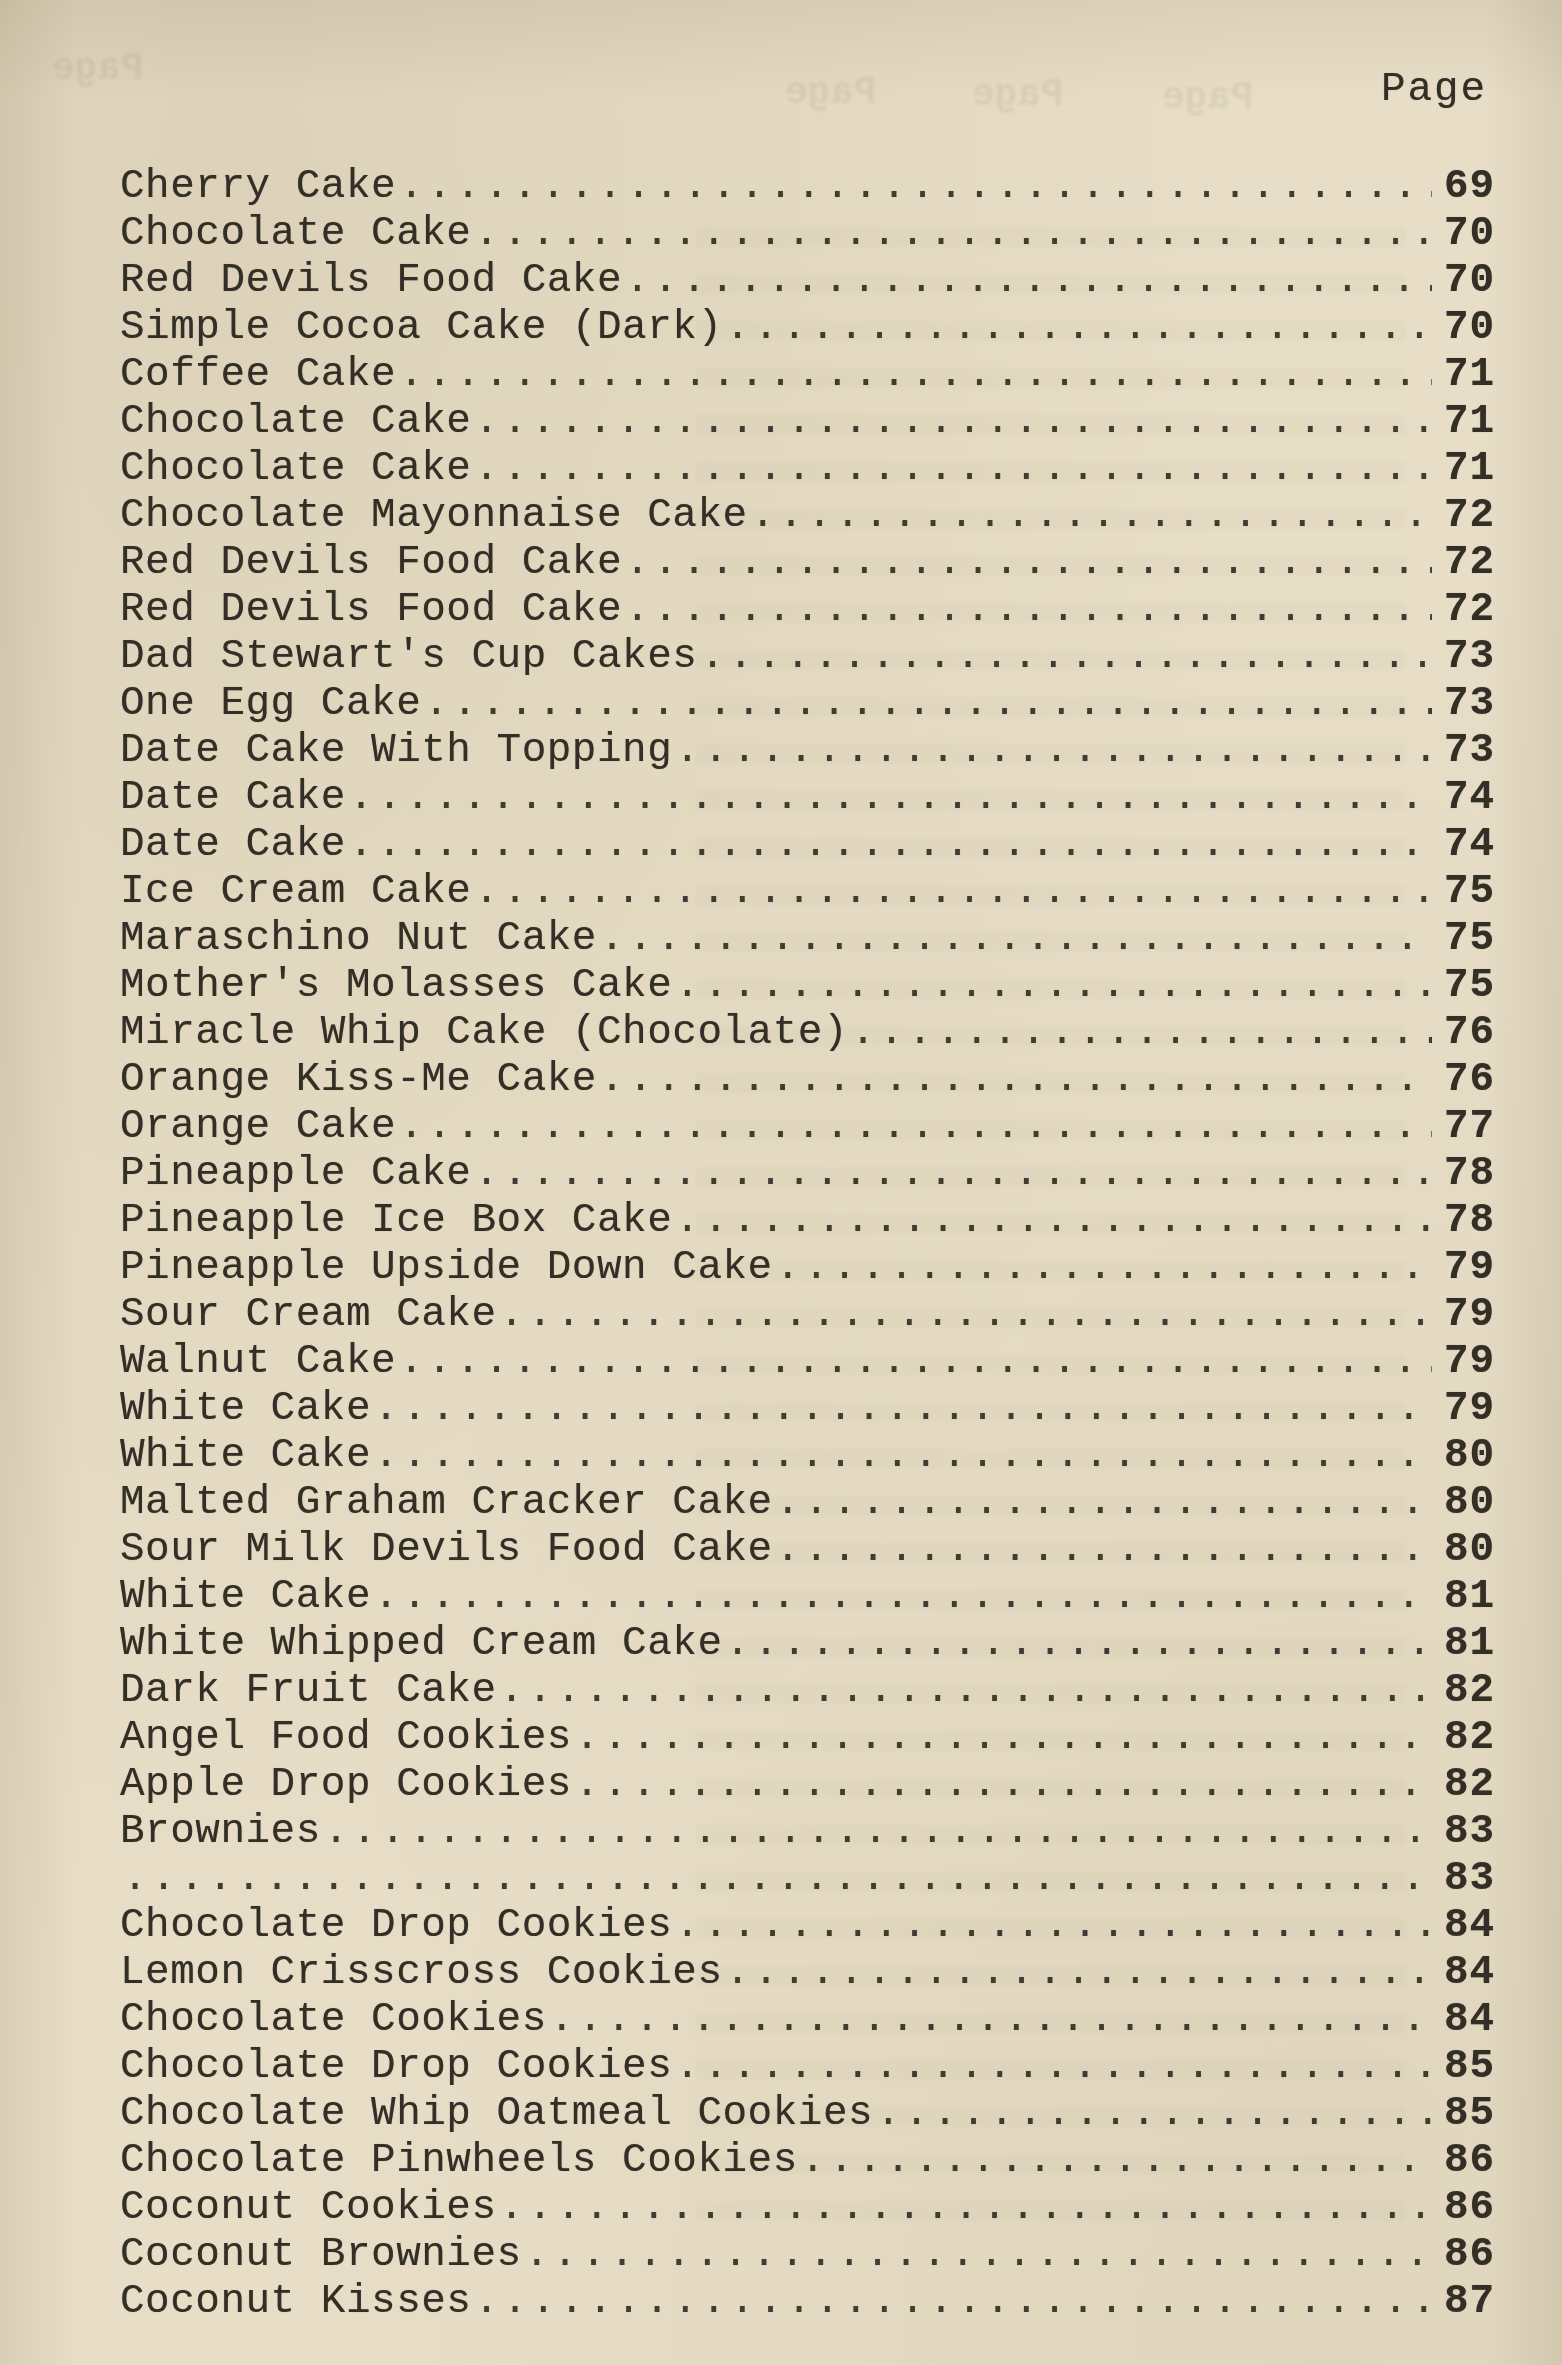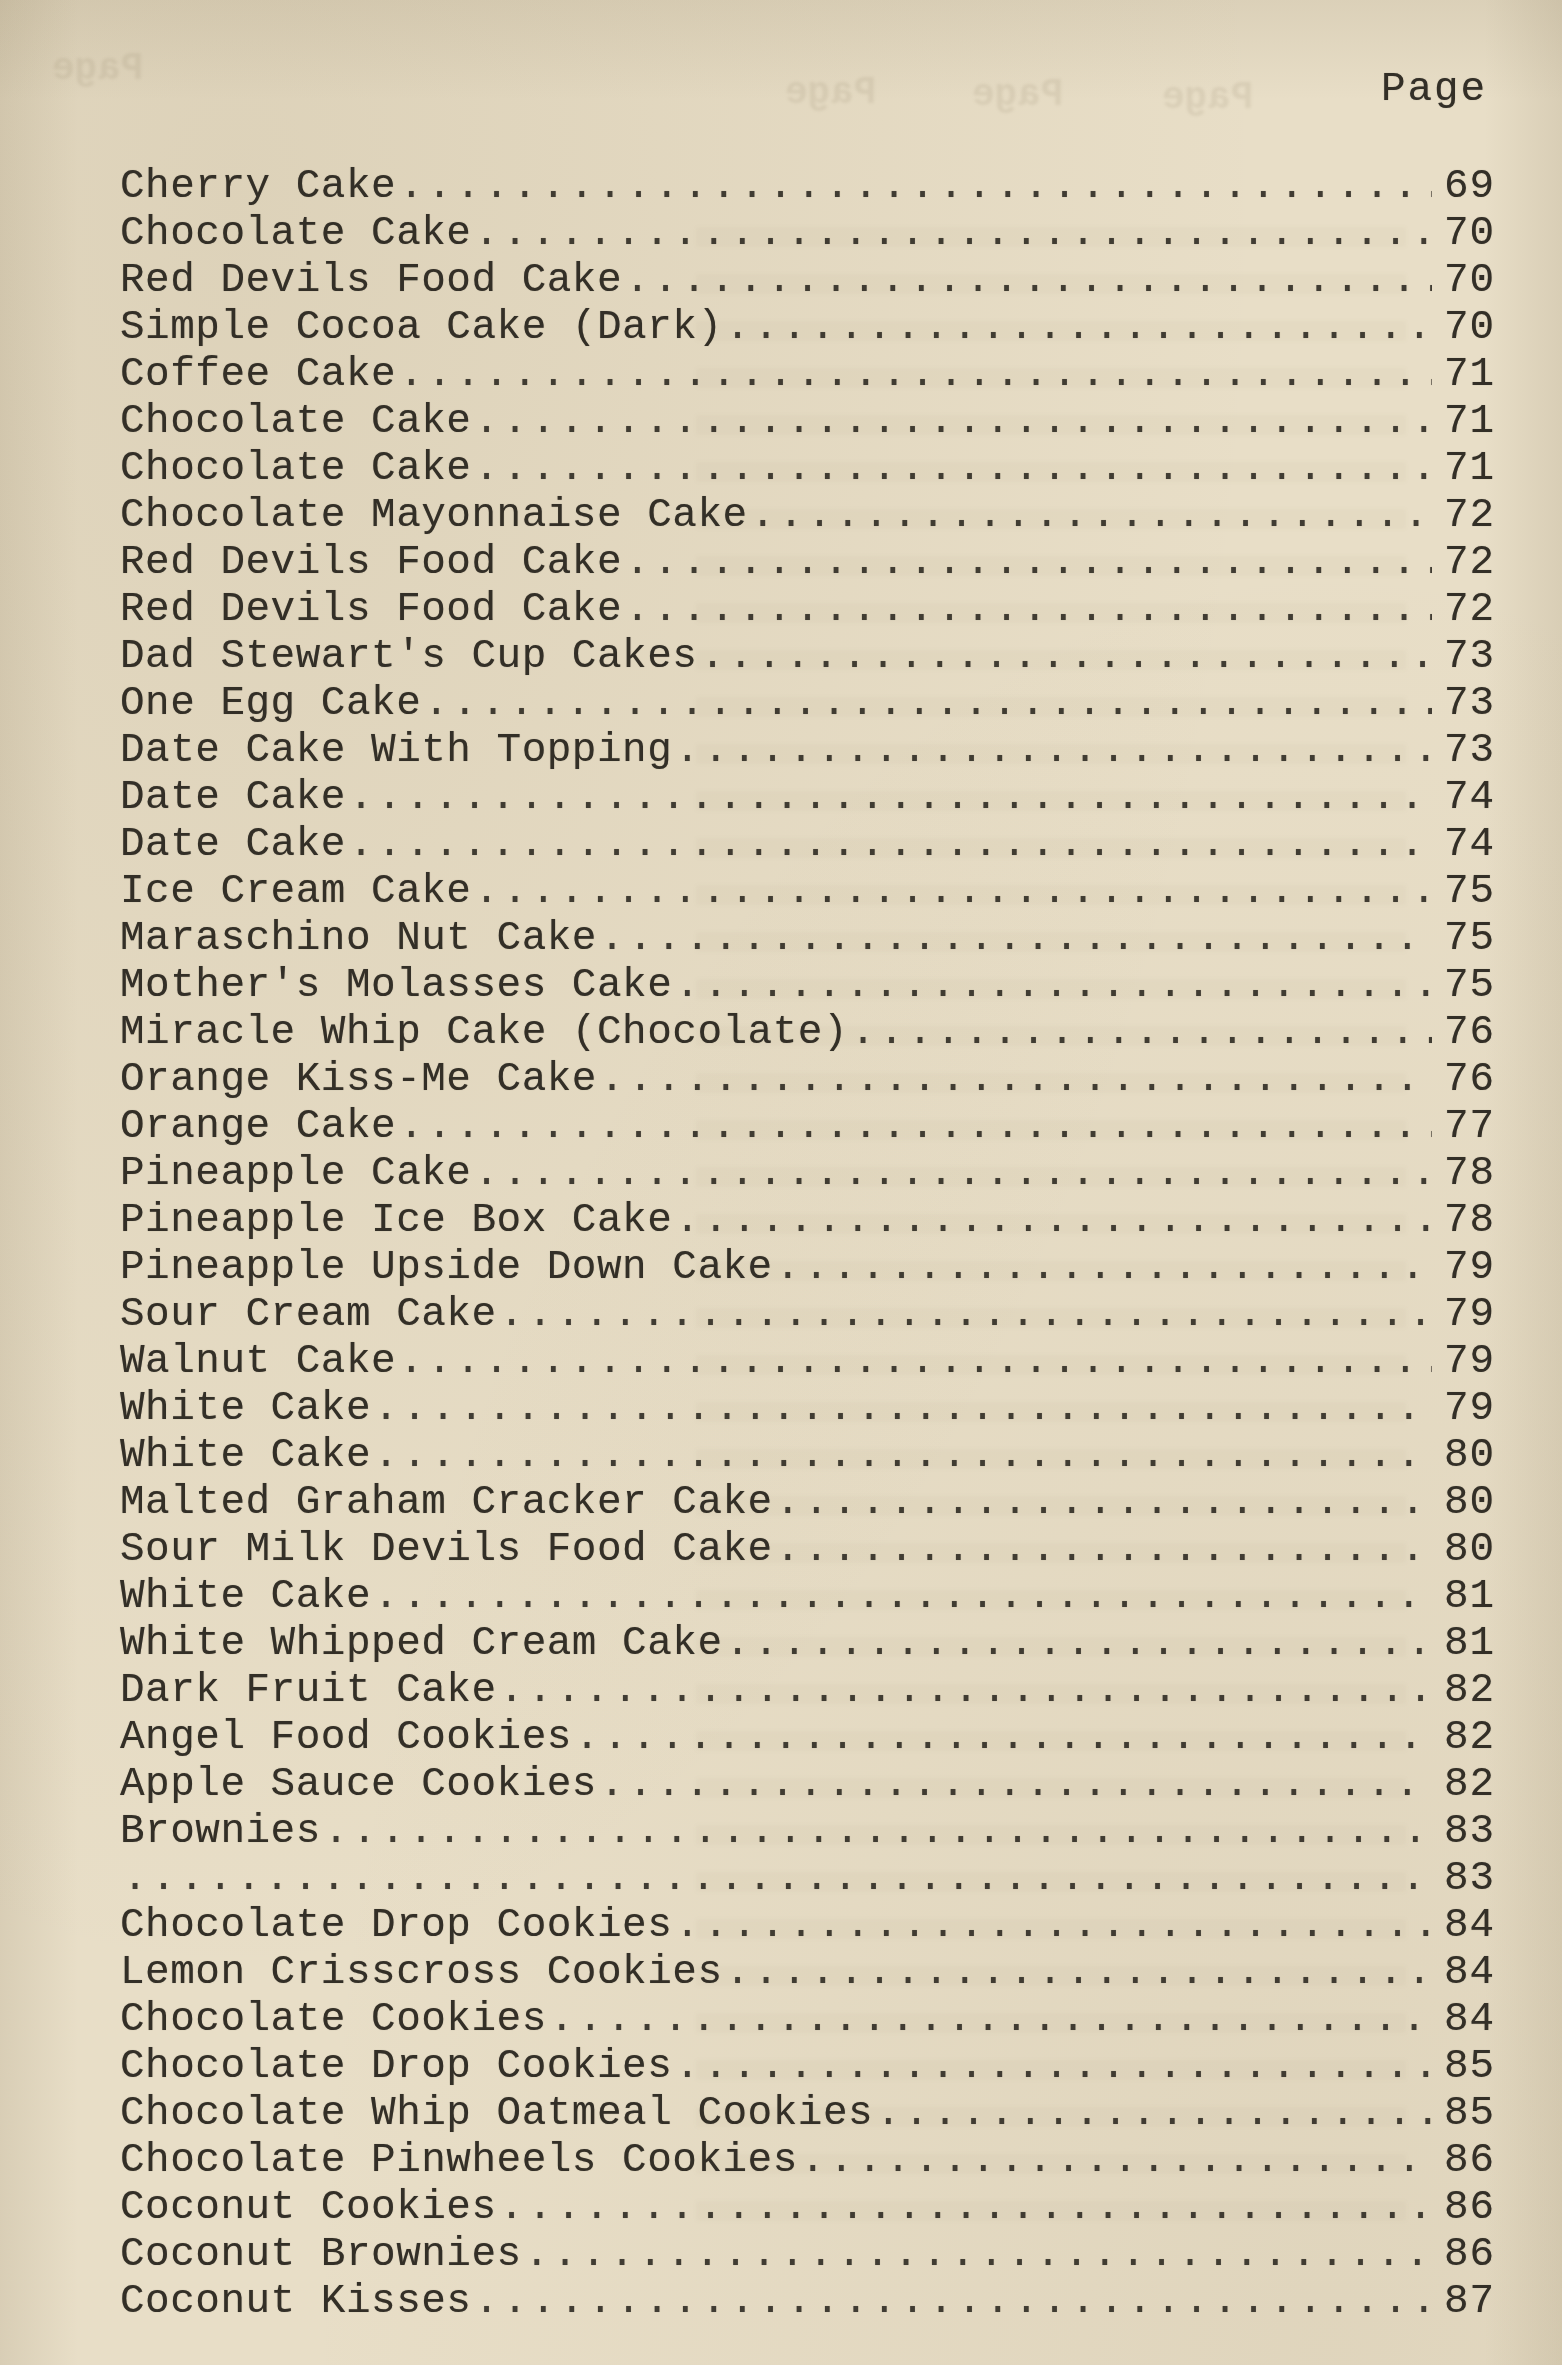--- a/index.html
+++ b/index.html
@@ -104,20 +104,21 @@
     margin: 0 12.3px 0 2.8px;
     letter-spacing: 3.8px;
     opacity: 0.92;
   }
 
   .entry-page {
     flex: 0 0 auto;
     min-width: 2ch;
     text-align: left;
     letter-spacing: 0.9px;
+    font-weight: bold;
   }
 
   .page-footer {
     position: absolute;
     top: 2360px;
     left: 131px;
     right: 67px;
     font-size: 41px;
     display: flex;
     align-items: baseline;
@@ -351,21 +352,21 @@
     <span class="entry-page">82</span>
   </div>
 
   <div class="toc-row">
     <span class="entry-title">Angel Food Cookies</span>
     <span class="entry-leader">......................................................................</span>
     <span class="entry-page">82</span>
   </div>
 
   <div class="toc-row">
-    <span class="entry-title">Apple Sauce Cookies</span>
+    <span class="entry-title">Apple Drop Cookies</span>
     <span class="entry-leader">......................................................................</span>
     <span class="entry-page">82</span>
   </div>
 
   <div class="toc-row">
     <span class="entry-title">Brownies</span>
     <span class="entry-leader">......................................................................</span>
     <span class="entry-page">83</span>
   </div>
 

